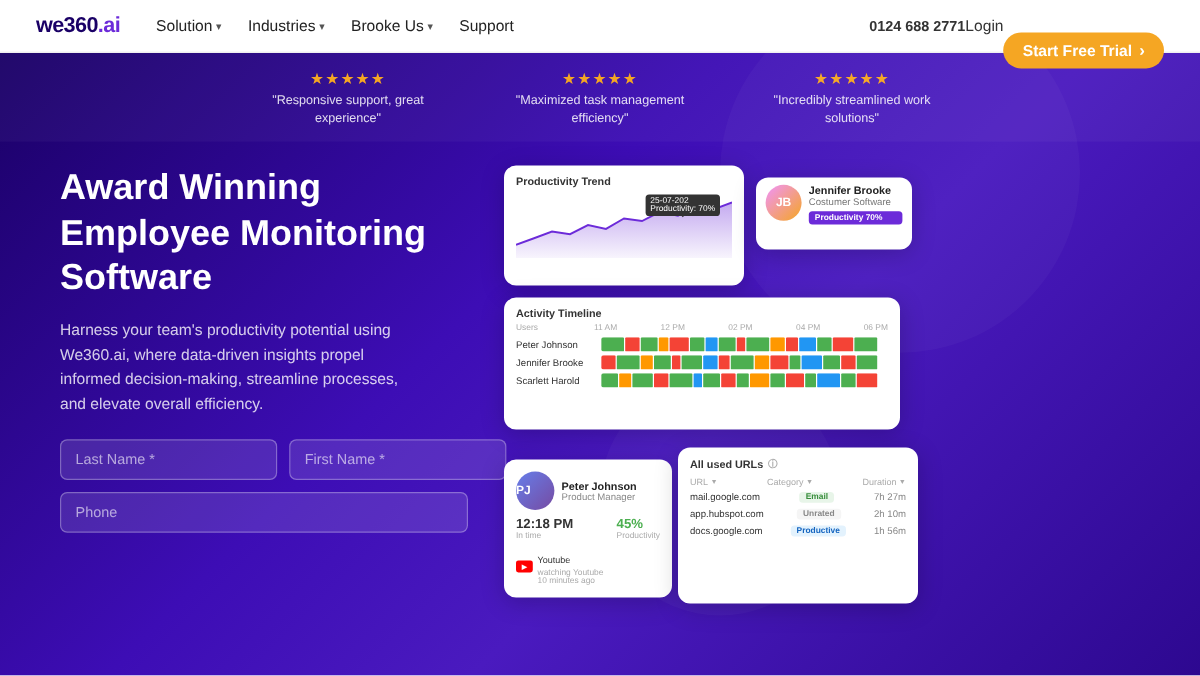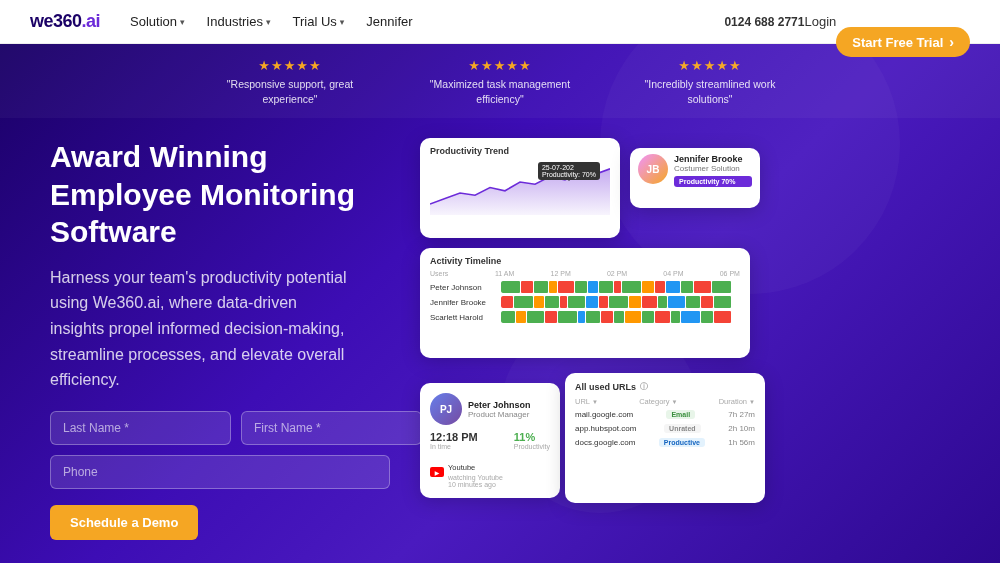--- a/index.html
+++ b/index.html
@@ -112,21 +112,21 @@
       flex-shrink: 0;
     }
     .hero-title {
       font-size: 30px;
       font-weight: 800;
       color: #fff;
       line-height: 1.25;
       margin-bottom: 14px;
     }
     .hero-desc {
-      font-size: 16px;
+      font-size: 13px;
       color: rgba(255,255,255,0.8);
       line-height: 1.6;
       margin-bottom: 18px;
       max-width: 300px;
     }
     .form-row {
       display: flex;
       gap: 10px;
       margin-bottom: 10px;
     }
@@ -314,21 +314,20 @@
       gap: 6px;
       margin-bottom: 6px;
     }
     .peter-avatar {
       width: 32px;
       height: 32px;
       border-radius: 50%;
       background: linear-gradient(135deg, #667eea, #764ba2);
       display: flex;
       align-items: center;
-      justify-content: center;
       font-size: 10px;
       color: #fff;
       font-weight: 700;
       flex-shrink: 0;
     }
     .peter-name { font-size: 9px; font-weight: 700; color: #222; }
     .peter-role { font-size: 8px; color: #888; }
     .peter-stats {
       display: flex;
       justify-content: space-between;
@@ -420,25 +419,25 @@
   <div class="nav-links">
     <div class="nav-item">
       <span>Solution</span>
       <span class="chevron">▾</span>
     </div>
     <div class="nav-item">
       <span>Industries</span>
       <span class="chevron">▾</span>
     </div>
     <div class="nav-item">
-      <span>Trial Us</span>
+      <span>Brooke Us</span>
       <span class="chevron">▾</span>
     </div>
     <div class="nav-item">
-      <span>Jennifer</span>
+      <span>Support</span>
     </div>
   </div>
   <div class="nav-right">
     <span class="phone-num">0124 688 2771</span>
     <span class="login-btn">Login</span>
     <button class="trial-btn">
       <span>Start Free Trial</span>
       <span class="arrow">›</span>
     </button>
   </div>
@@ -467,21 +466,20 @@
   <div class="hero-main">
 
     <div class="hero-left">
       <h1 class="hero-title">Award Winning Employee Monitoring Software</h1>
       <p class="hero-desc">Harness your team's productivity potential using We360.ai, where data-driven insights propel informed decision-making, streamline processes, and elevate overall efficiency.</p>
       <div class="form-row">
         <input class="form-input" type="text" placeholder="Last Name *" style="">
         <input class="form-input" type="text" placeholder="First Name *" style="">
       </div>
       <input class="form-input-full" type="tel" placeholder="Phone" style="">
-      <button class="schedule-btn">Schedule a Demo</button>
     </div>
 
     <div class="hero-right">
 
       <div class="card card-productivity">
         <div class="card-title">Productivity Trend</div>
         <div class="productivity-chart">
           <div class="chart-tooltip">25-07-202<br>Productivity: 70%</div>
           <svg class="chart-line-area" viewBox="0 0 180 50" preserveAspectRatio="none">
             <defs>
@@ -496,21 +494,21 @@
           </svg>
         </div>
       </div>
 
       <div class="card card-jennifer">
         <div class="avatar-circle">
           <span>JB</span>
         </div>
         <div class="jennifer-info">
           <div class="jennifer-name">Jennifer Brooke</div>
-          <div class="jennifer-role">Costumer Solution</div>
+          <div class="jennifer-role">Costumer Software</div>
           <div class="productivity-badge">Productivity 70%</div>
         </div>
       </div>
 
       <div class="card card-timeline">
         <div class="card-title">Activity Timeline</div>
         <div class="timeline-header">
           <span style="font-size:7px;color:#aaa;width:65px;">Users</span>
           <div style="flex:1;display:flex;justify-content:space-between;">
             <span class="timeline-col-label">11 AM</span>
@@ -597,21 +595,21 @@
             <div class="peter-name">Peter Johnson</div>
             <div class="peter-role">Product Manager</div>
           </div>
         </div>
         <div class="peter-stats">
           <div>
             <div class="peter-time">12:18 PM</div>
             <div class="peter-pct-label">In time</div>
           </div>
           <div>
-            <div class="peter-pct">11%</div>
+            <div class="peter-pct">45%</div>
             <div class="peter-pct-label">Productivity</div>
           </div>
         </div>
         <div class="youtube-row">
           <div class="yt-icon">
             <span class="yt-play">▶</span>
           </div>
           <div>
             <span class="yt-text">Youtube</span>
             <span class="yt-sub">watching Youtube</span>

